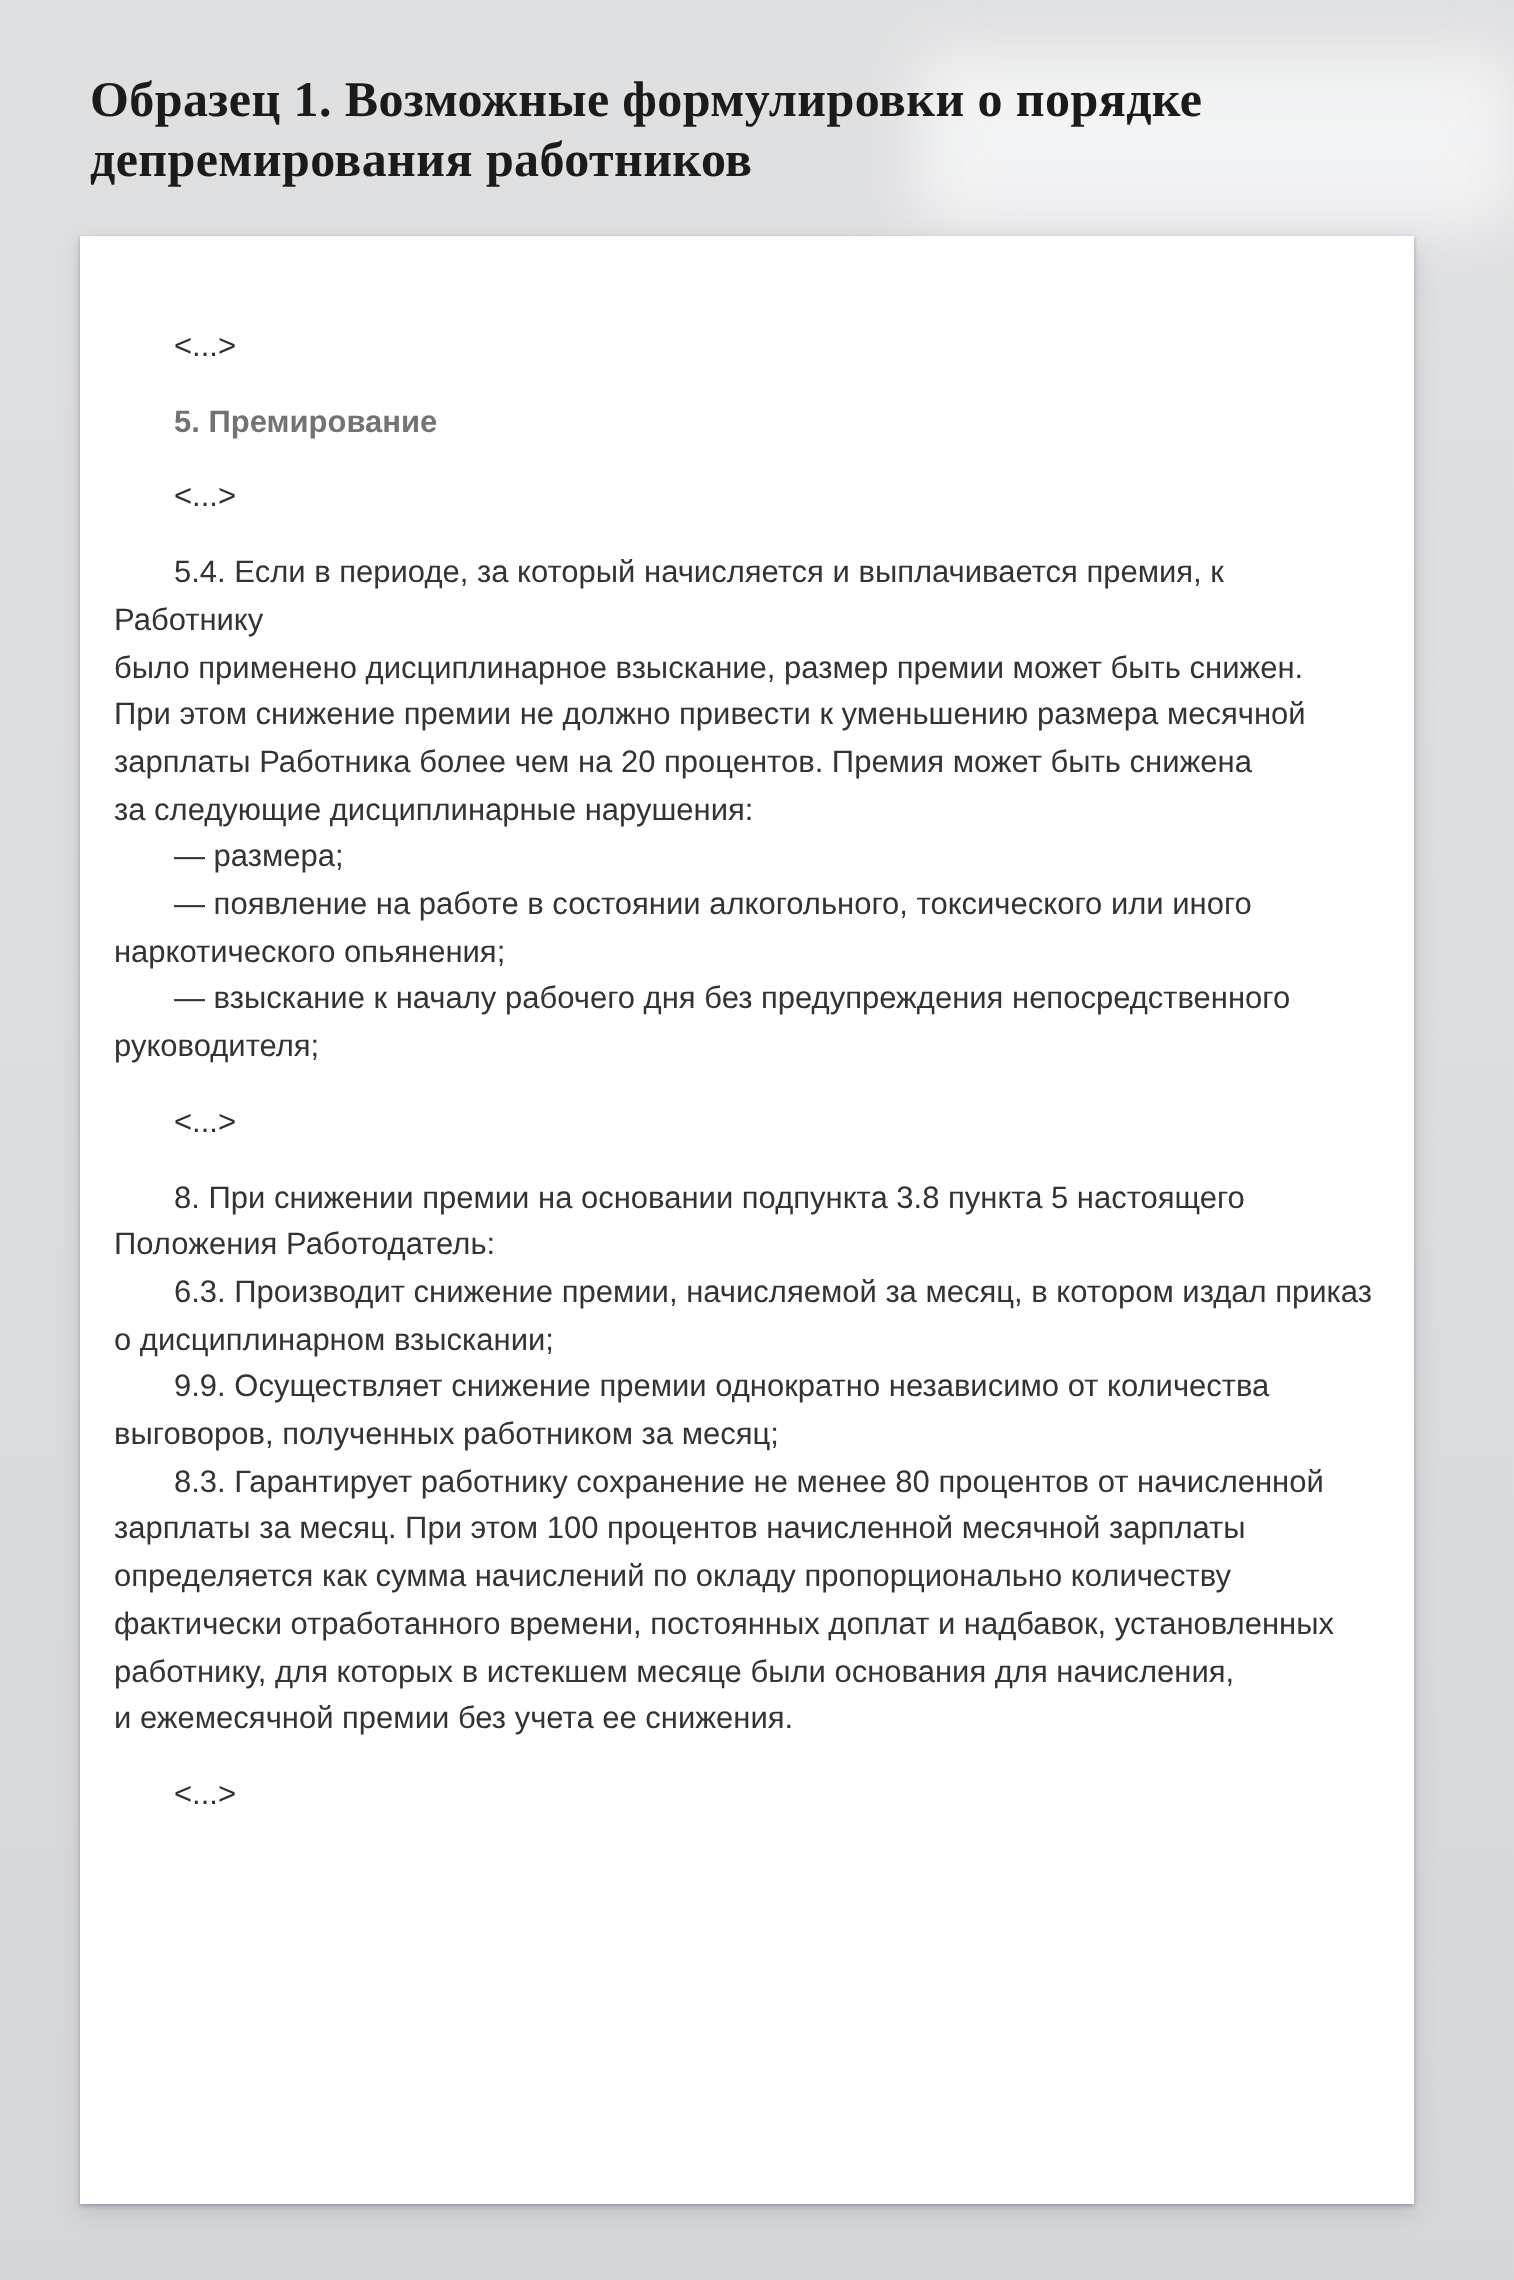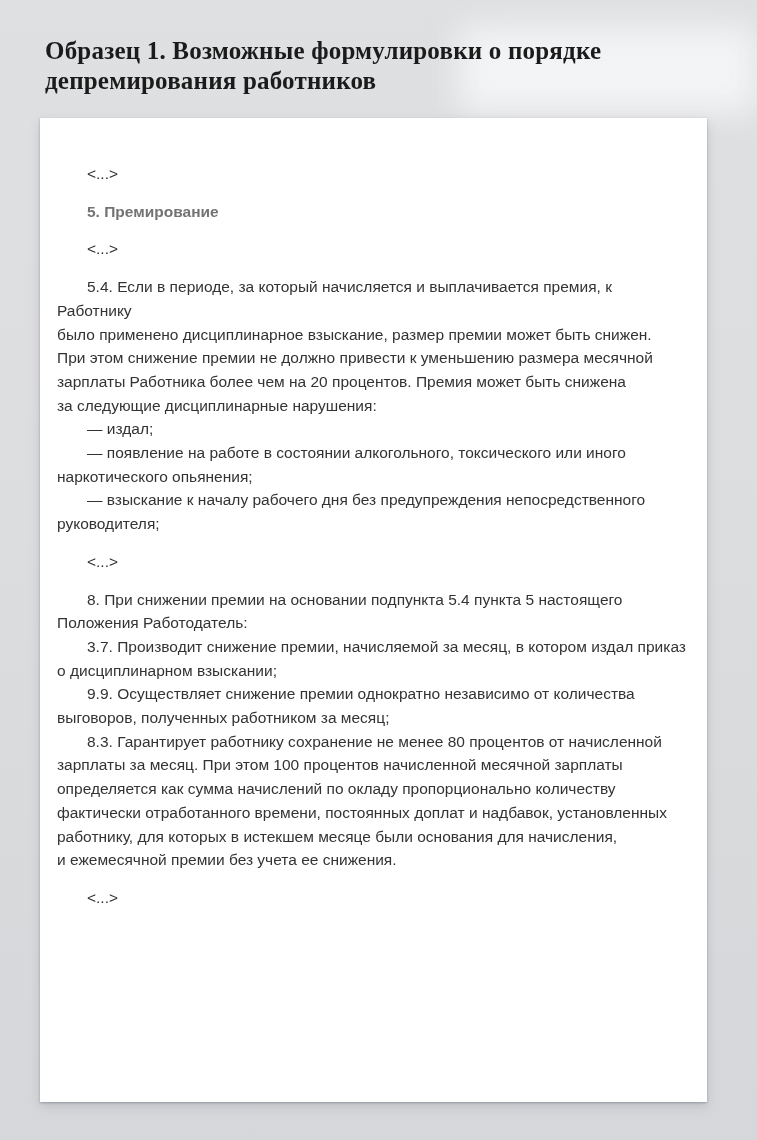--- a/index.html
+++ b/index.html
@@ -96,35 +96,35 @@
       <p class="heading">5. Премирование</p>
 
       <p class="ellipsis">&lt;...&gt;</p>
 
       <p class="para">5.4. Если в периоде, за который начисляется и выплачивается премия, к Работнику
 было применено дисциплинарное взыскание, размер премии может быть снижен.
 При этом снижение премии не должно привести к уменьшению размера месячной
 зарплаты Работника более чем на 20 процентов. Премия может быть снижена
 за следующие дисциплинарные нарушения:</p>
 
-      <p class="para">— издал;</p>
+      <p class="para">— размера;</p>
 
       <p class="para">— появление на работе в состоянии алкогольного, токсического или иного
 наркотического опьянения;</p>
 
       <p class="para">— взыскание к началу рабочего дня без предупреждения непосредственного
 руководителя;</p>
 
 
       <p class="ellipsis">&lt;...&gt;</p>
 
-      <p class="para">8. При снижении премии на основании подпункта 5.4 пункта 5 настоящего
+      <p class="para">8. При снижении премии на основании подпункта 3.8 пункта 5 настоящего
 Положения Работодатель:</p>
 
-      <p class="para">3.7. Производит снижение премии, начисляемой за месяц, в котором издал приказ
+      <p class="para">6.3. Производит снижение премии, начисляемой за месяц, в котором издал приказ
 о дисциплинарном взыскании;</p>
 
       <p class="para">9.9. Осуществляет снижение премии однократно независимо от количества
 выговоров, полученных работником за месяц;</p>
 
       <p class="para">8.3. Гарантирует работнику сохранение не менее 80 процентов от начисленной
 зарплаты за месяц. При этом 100 процентов начисленной месячной зарплаты
 определяется как сумма начислений по окладу пропорционально количеству
 фактически отработанного времени, постоянных доплат и надбавок, установленных
 работнику, для которых в истекшем месяце были основания для начисления,

